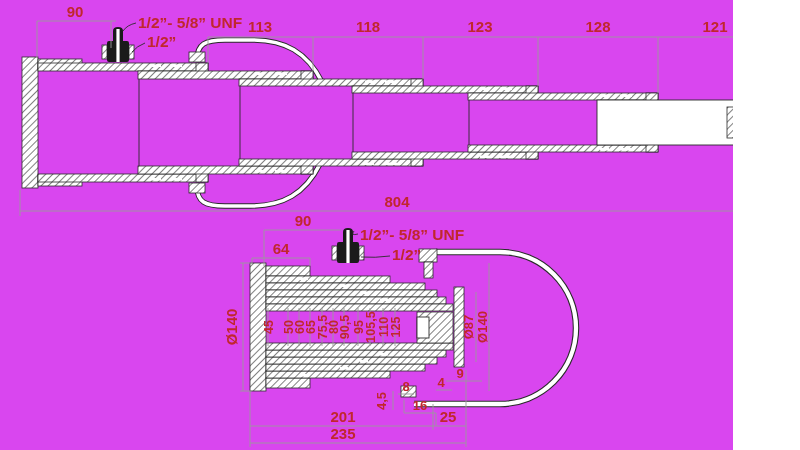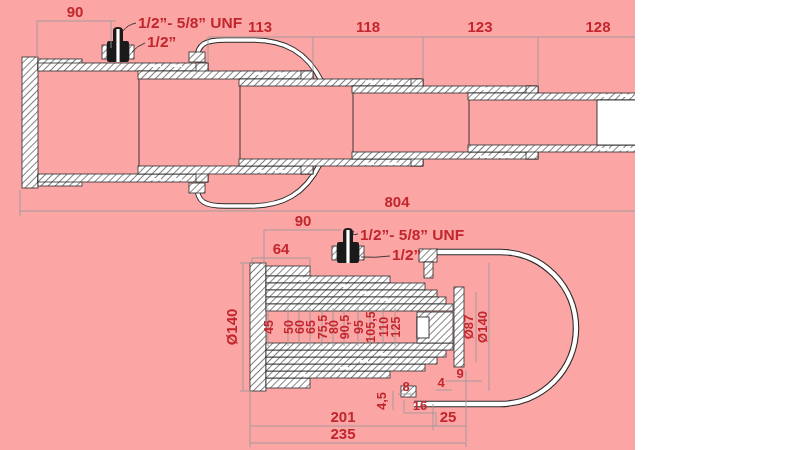--- a/index.html
+++ b/index.html
@@ -1,16 +1,16 @@
 <!DOCTYPE html>
 <html><head>
 <meta charset="utf-8">
 <style>
   html,body{margin:0;padding:0;background:#fff;}
-  .canvas{position:relative;width:635px;height:450px;background:#fca5a5;overflow:hidden;}
+  .canvas{position:relative;width:733px;height:450px;background:#d946ef;overflow:hidden;}
   svg{position:absolute;left:0;top:0;}
   text{font-family:"Liberation Sans",sans-serif;font-weight:bold;}
   .dim{font-size:15px;fill:#c1272d;}
   .dim-sm{font-size:13px;fill:#c1272d;}
   .bore{font-size:12.5px;fill:#c1272d;}
   .port{font-size:15.5px;fill:#c1272d;}
   .dline{stroke:#9b9b9b;stroke-width:0.9;fill:none;}
   .oline{stroke:#2b2b2b;stroke-width:0.9;fill:none;}
   .hatchr{fill:url(#h);stroke:#2b2b2b;stroke-width:0.8;}
   .whiter{fill:#fff;stroke:#2b2b2b;stroke-width:0.9;}

